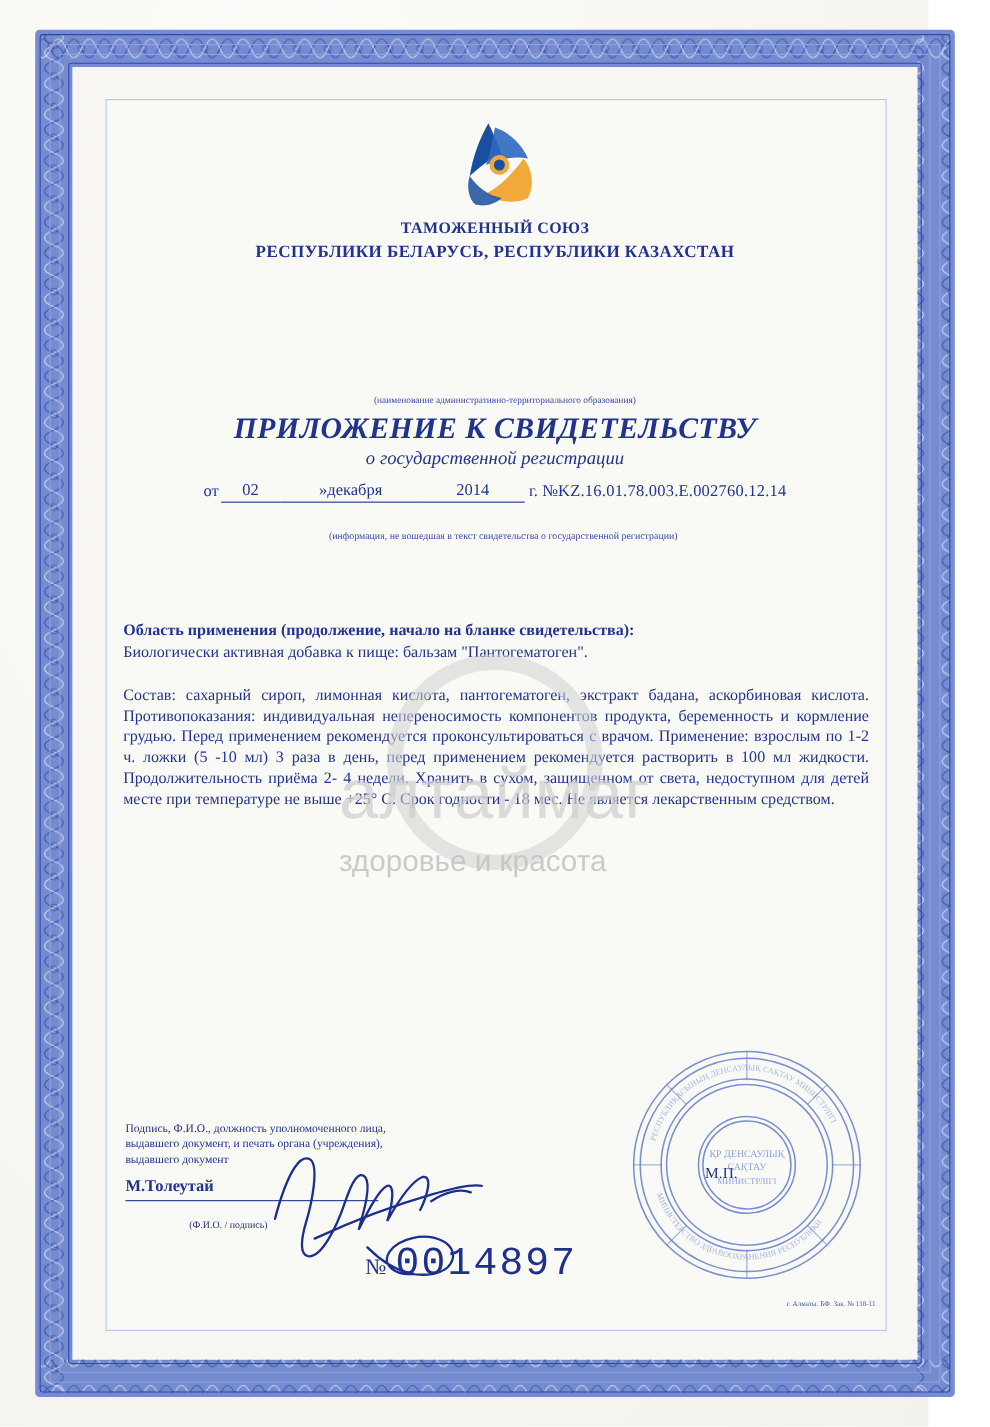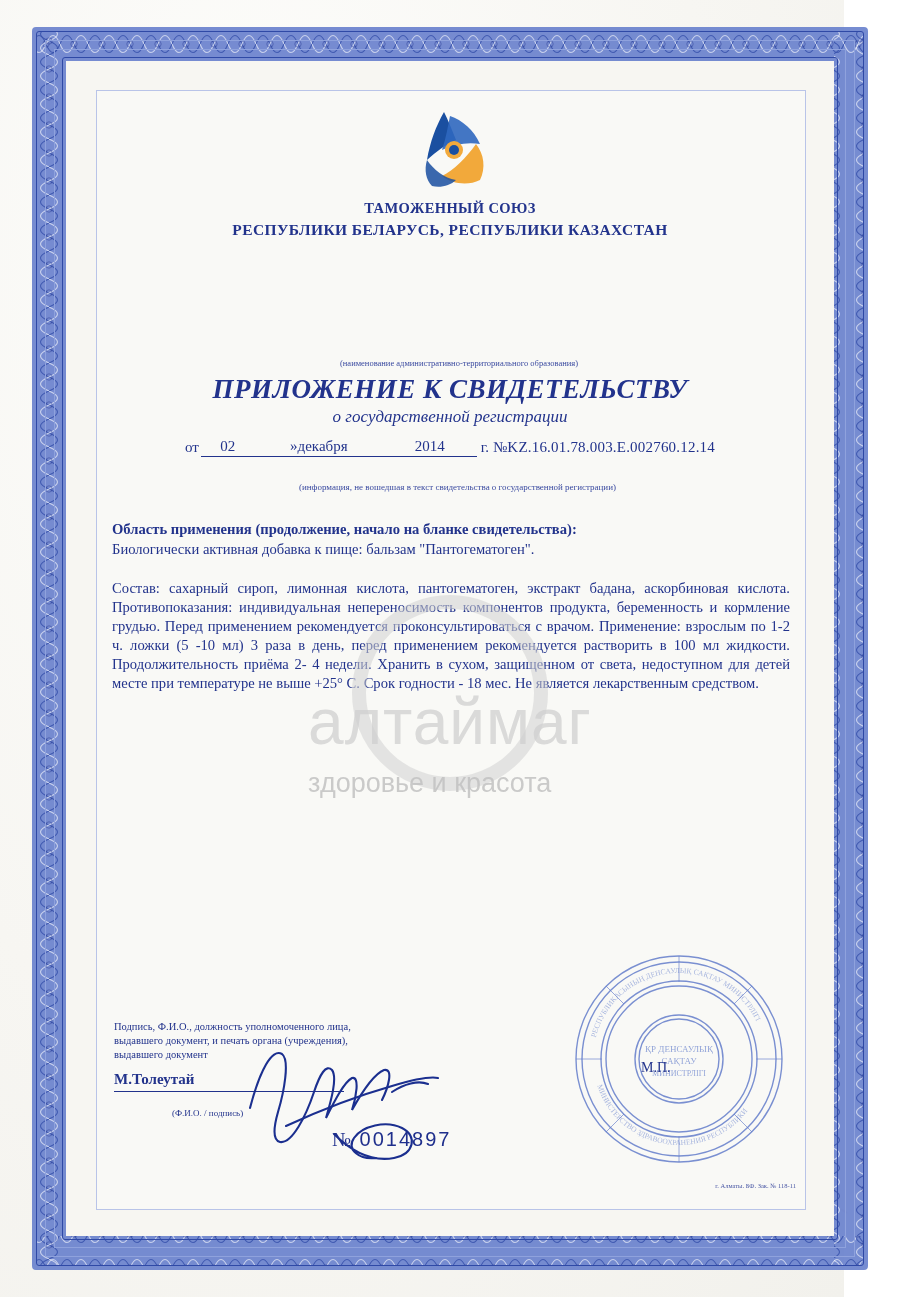--- a/index.html
+++ b/index.html
@@ -192,21 +192,21 @@
   .body-block {
     position: absolute;
     left: 16px;
     right: 14px;
     top: 430px;
     font-size: 14.6px;
     line-height: 1.30;
     color: #22338c;
     text-align: left;
   }
-  .scope-label { font-weight: bold; }
+  .scope-label { font-weight: bold; margin-top: 44px; }
   .scope-value { margin-top: 1px; }
   .composition { margin-top: 20px; text-align: justify; }
 
   
   .watermark {
     position: absolute;
     left: 50%;
     top: 600px;
     transform: translateX(-50%);
     pointer-events: none;
@@ -295,22 +295,22 @@
   
   .serial {
     position: absolute;
     left: 236px;
     top: 1038px;
     font-size: 20px;
     color: #1f2f8c;
     letter-spacing: .5px;
   }
   .serial .num {
-    font-family: Liberation Sans, sans-serif;
-    font-size: 20px;
+    font-family: Liberation Mono, monospace;
+    font-size: 36px;
     letter-spacing: 2px;
     margin-left: 8px;
   }
 
   .footer-note {
     position: absolute;
     right: 8px;
     top: 1092px;
     font-size: 6.5px;
     color: #4a58a5;

